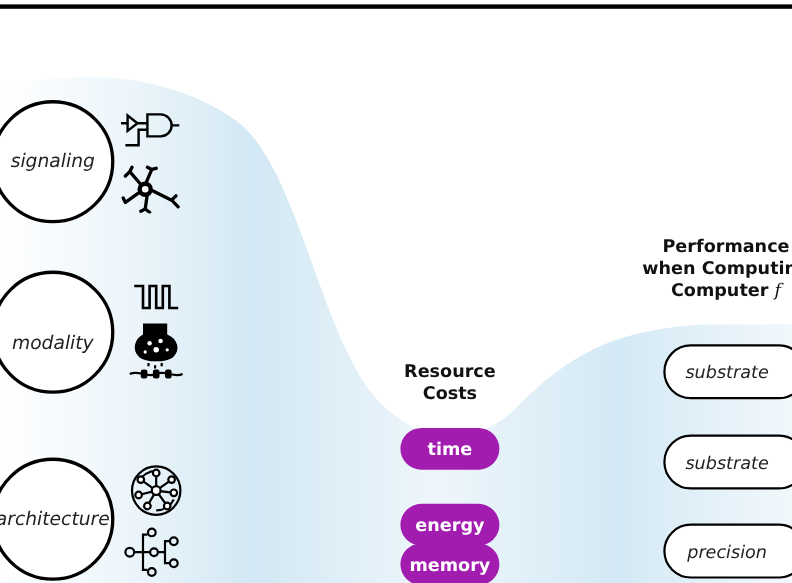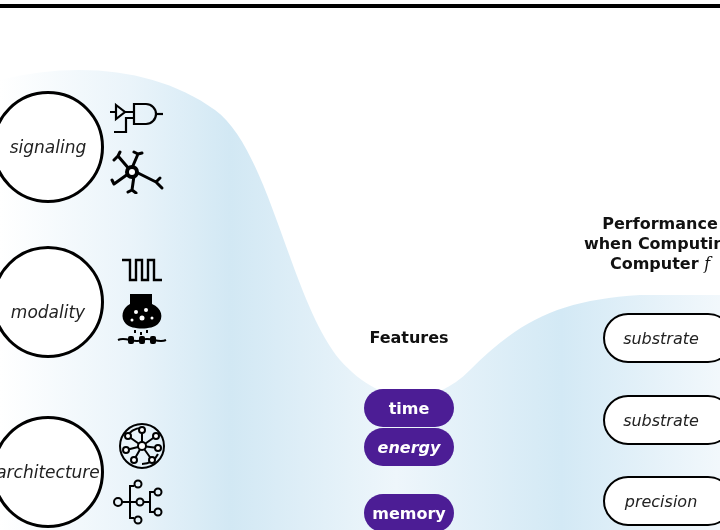--- a/index.html
+++ b/index.html
@@ -14,21 +14,21 @@
   .heading {
     position:absolute; text-align:center; font-weight:bold; font-size:16px; line-height:20px; color:#111;
   }
   .heading .fn { font-family:"DejaVu Serif", serif; font-style:italic; font-weight:normal; }
   .circle {
     position:absolute; width:112px; height:112px; border:3px solid #000; border-radius:50%;
     background:#fff; box-sizing:border-box; display:flex; align-items:center; justify-content:center;
     text-align:center; font-style:italic; font-size:17px; line-height:20px; color:#222;
   }
   .pill-dark {
-    position:absolute; left:364px; width:90px; height:38px; border-radius:19px; background:#4c1d95; color:#fff;
+    position:absolute; left:364px; width:90px; height:38px; border-radius:19px; background:#a21caf; color:#fff;
     font-weight:bold; font-size:16px; display:flex; align-items:center; justify-content:center;
   }
   .pill-light {
     position:absolute; left:603px; width:130px; height:50px; border-radius:25px; border:2.5px solid #000;
     box-sizing:border-box; background:#fff; display:flex; align-items:center; justify-content:center;
     font-style:italic; font-size:16px; color:#222; padding-right:14px;
   }
   .icon { position:absolute; }
 </style>
 </head>
@@ -136,27 +136,28 @@
       <circle cx="28" cy="24" r="3.5"></circle>
       <circle cx="26" cy="42" r="3.5"></circle>
     <path d="M18,24 H24 M32,24 H38"></path>
     <path d="M42,14 H38 V34 H42"></path>
     <circle cx="46" cy="14" r="3.5"></circle>
       <circle cx="46" cy="34" r="3.5"></circle>
   </g>
 </svg>
 
 <div class="heading" style="left:350px;top:328px;width:118px;">
-  <div>Features</div>
+  <div>Resource</div>
+  <div>Costs</div>
 </div>
 
 <div class="pill-dark" style="top:389px;">
   <span>time</span>
 </div>
-<div class="pill-dark" style="top:428px;font-style:italic;">
+<div class="pill-dark" style="top:458px;">
   <span>energy</span>
 </div>
 <div class="pill-dark" style="top:494px;">
   <span>memory</span>
 </div>
 
 <div class="heading" style="left:580px;top:214px;width:160px;">
   <div>Performance</div>
   <div>when Computing</div>
   <div>

